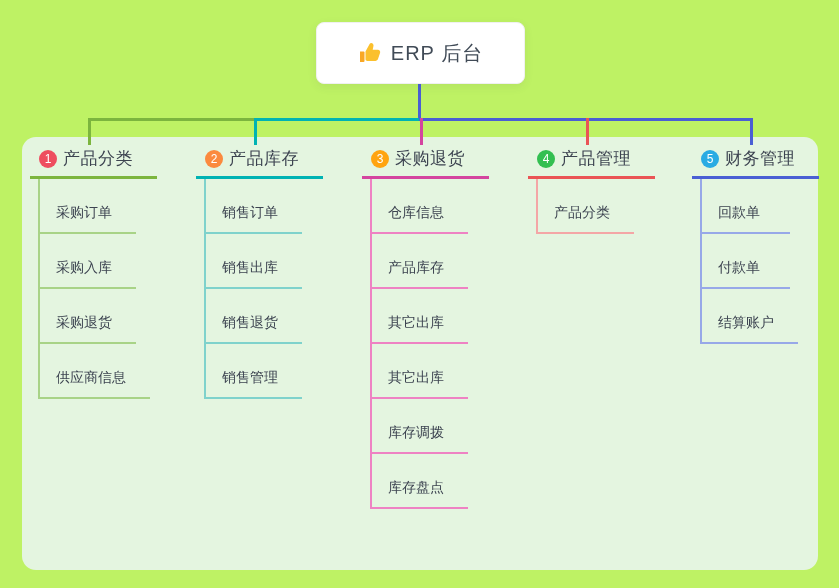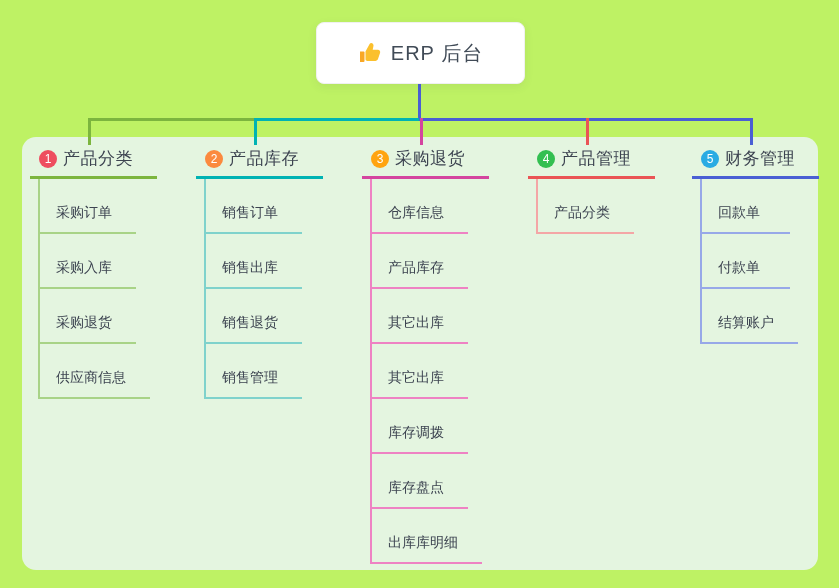--- a/index.html
+++ b/index.html
@@ -128,23 +128,20 @@
         </div>
       <div class="leaf">
           <span>其它出库</span>
         </div>
       <div class="leaf">
           <span>库存调拨</span>
         </div>
       <div class="leaf">
           <span>库存盘点</span>
         </div>
-      <div class="leaf">
-          <span>出库库明细</span>
-        </div>
     </div>
   </div>
 
   <div class="branch b4" style="--c: #ea5455; --light: #f4a6a6; --badge: #33bf51;">
     <div class="drop"></div>
     <div class="branch-header">
       <span class="badge">4</span>
       <span class="branch-title">产品管理</span>
     </div>
     <div class="leaves">

